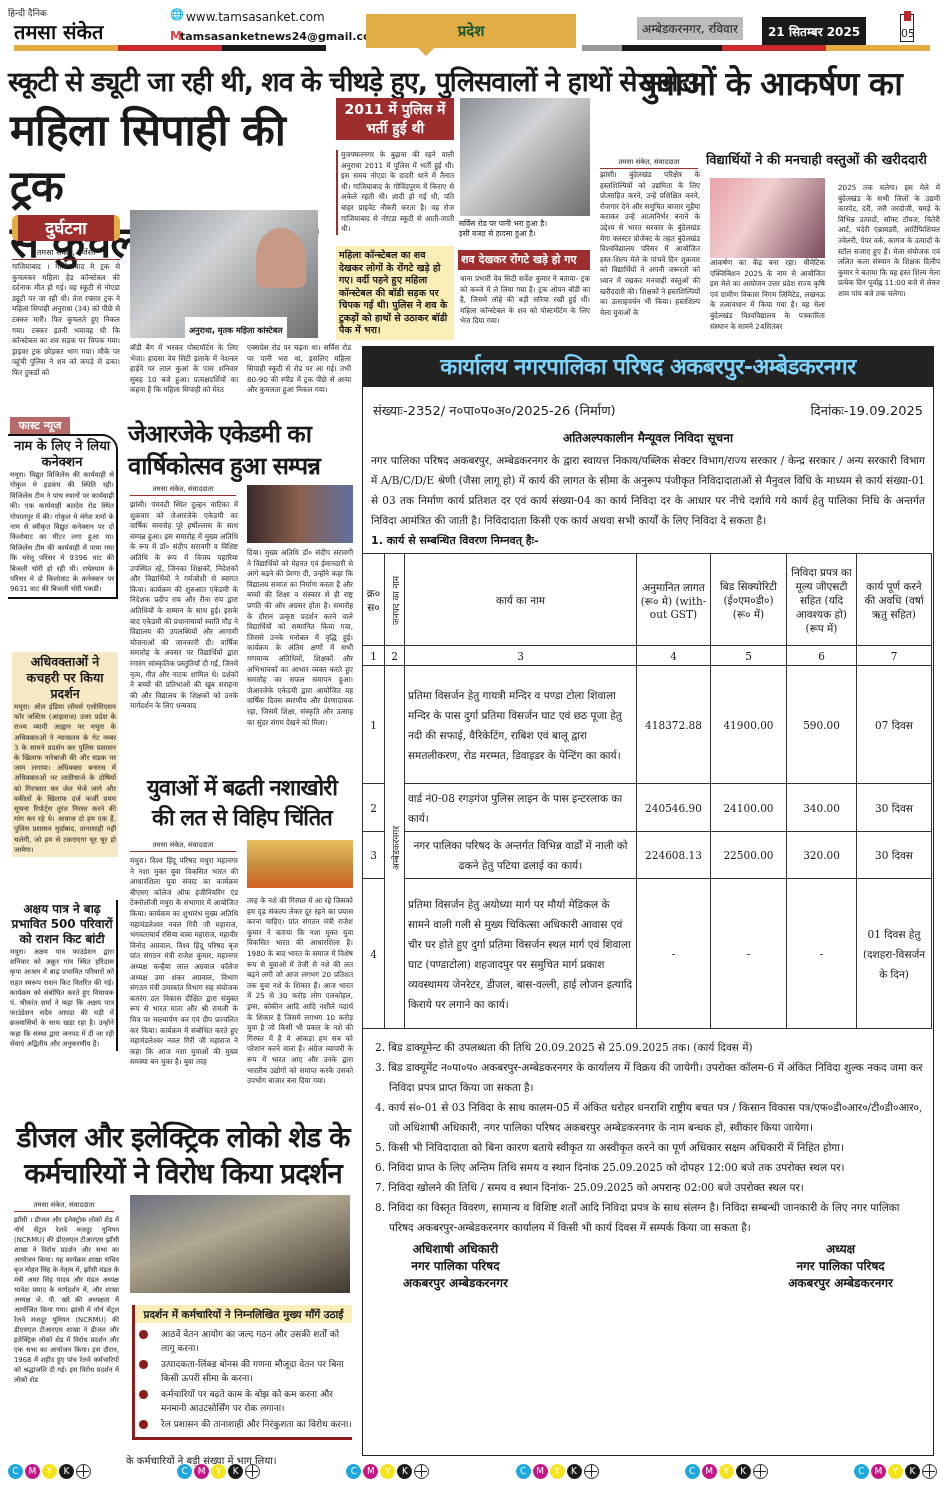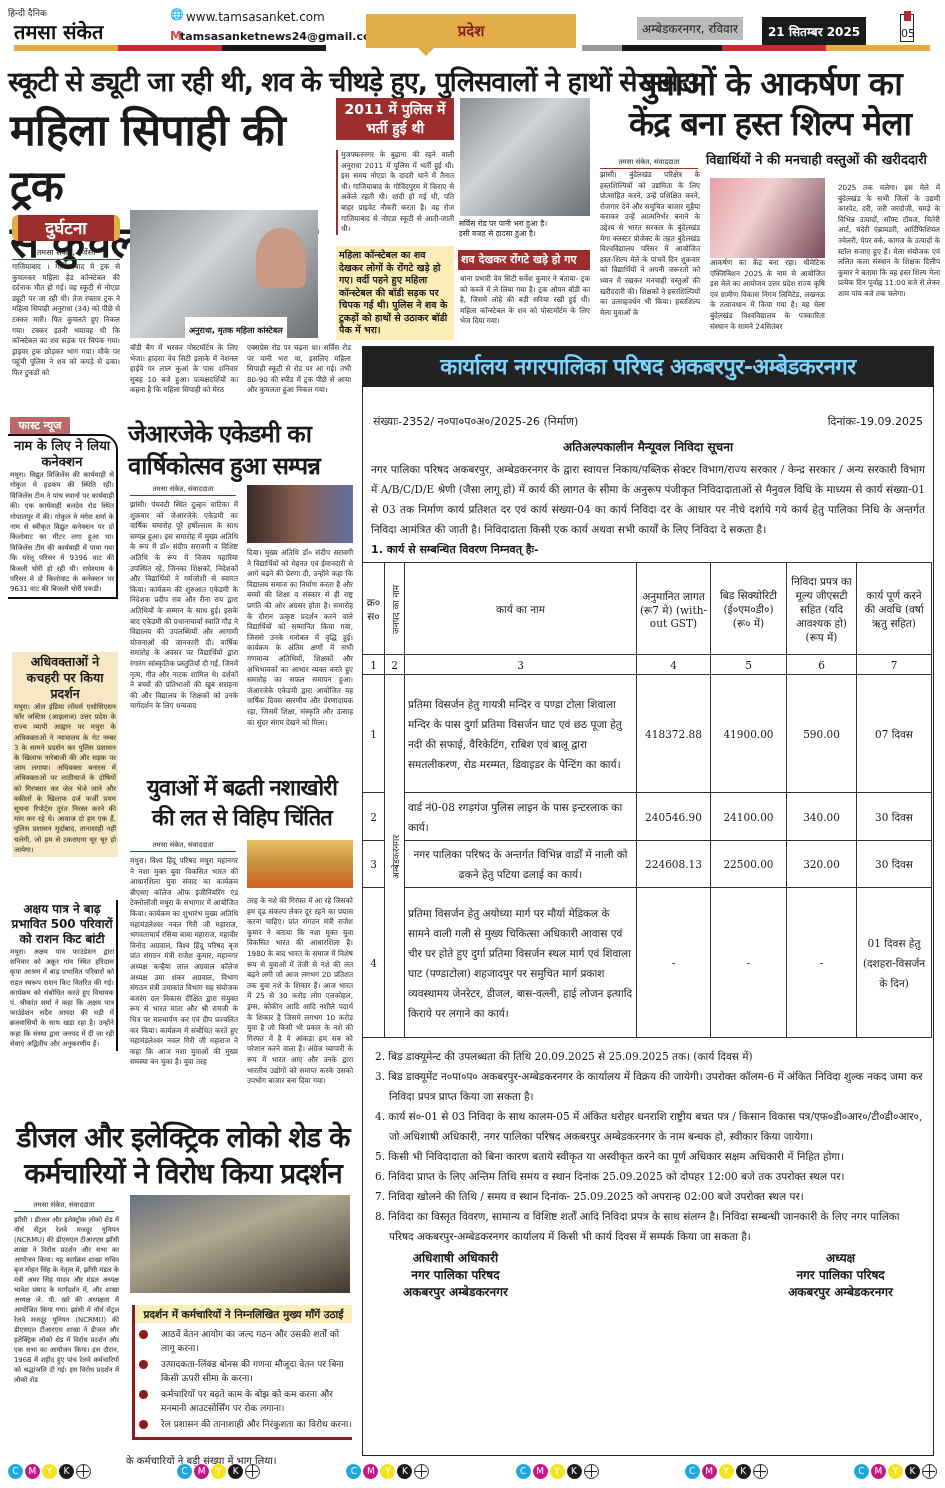--- a/index.html
+++ b/index.html
@@ -5,21 +5,21 @@
 *{box-sizing:border-box;margin:0;padding:0}
 body{width:945px;height:1488px;background:#fff;font-family:"DejaVu Sans","Liberation Sans",sans-serif;color:#1a1a1a;position:relative;overflow:hidden}
 .abs{position:absolute}
 .serif{font-family:"DejaVu Serif","Liberation Serif",serif}
 
 #masthead{left:0;top:0;width:945px;height:58px}
 .brand-small{left:8px;top:6px;font-size:9px;color:#222}
 .brand-big{left:14px;top:18px;font-size:20px;font-weight:bold;color:#111}
 .web{left:88px;top:10px;font-size:12px;font-weight:normal}
 .mail{left:88px;top:30px;font-size:11px;font-weight:bold}
-.section-tab{left:202px;top:14px;width:118px;height:34px;background:#e3ad45;font-size:15px;font-weight:bold;text-align:center;line-height:34px;color:#7f1d1d}
+.section-tab{left:202px;top:14px;width:118px;height:34px;background:#e3ad45;font-size:15px;font-weight:bold;text-align:center;line-height:34px;color:#14532d}
 .section-tab:after{content:"";position:absolute;left:52px;bottom:-8px;border-left:8px solid transparent;border-right:8px solid transparent;border-top:8px solid #e3ad45}
 .place{left:353px;top:24px;background:#bbb;font-size:12px;padding:3px 5px;color:#222}
 .date{left:423px;top:24px;background:#1a1a1a;color:#fff;font-size:12px;padding:6px 6px;font-weight:bold}
 .pageno{left:497px;top:16px;width:15px;height:27px;border:1px solid #222;font-size:10px;text-align:center;padding-top:12px}
 .pageno:before{content:"";position:absolute;left:3px;top:-4px;width:7px;height:10px;background:#b52a2a}
 .bar{height:6px;top:45px}
 .maroon-bg{background:#9e2d2d}
 .cream{background:#f6e8c4}
 .yellow-bg{background:#fbedb6}
 .body-text{font-size:7.2px;line-height:10.6px;text-align:justify;color:#222}
@@ -80,21 +80,20 @@
 <div class="abs photo" style="left:460px;top:98px;width:130px;height:118px"></div>
 <div class="abs" style="left:459px;top:219px;font-size:7.5px;line-height:10px">
   <div>सर्विस रोड पर पानी भरा हुआ है।</div>
   <div>इसी वजह से हादसा हुआ है।</div>
 </div>
 <div class="abs maroon-bg" style="left:458px;top:250px;width:132px;height:20px;color:#fff;font-size:11px;font-weight:bold;line-height:20px;padding-left:3px;white-space:nowrap;overflow:hidden">शव देखकर रोंगटे खड़े हो गए</div>
 <div class="abs body-text" style="left:460px;top:274px;width:130px">थाना प्रभारी वेव सिटी सर्वेश कुमार ने बताया- ट्रक को कब्जे में ले लिया गया है। ट्रक ओपन बॉडी का है, जिसमें लोहे की बड़ी सरिया रखी हुई थी। महिला कॉन्स्टेबल के शव को पोस्टमॉर्टम के लिए भेज दिया गया।</div>
 
 <div class="abs" style="left:600px;top:64px;width:340px;font-size:33px;line-height:40px;font-weight:bold;text-align:center;letter-spacing:-1px">
   <div>युवाओं के आकर्षण का</div>
-  <div>केंद्र बना हस्त शिल्प मेला</div>
 </div>
 <div class="abs byline" style="left:600px;top:157px;width:98px;font-size:7px">तमसा संकेत, संवाददाता</div>
 <div class="abs" style="left:706px;top:150px;width:236px;font-size:13px;font-weight:bold;white-space:nowrap">विद्यार्थियों ने की मनचाही वस्तुओं की खरीददारी</div>
 <div class="abs body-text" style="left:600px;top:170px;width:100px">झांसी। बुंदेलखंड परिक्षेत्र के हस्तशिल्पियों को उद्यमिता के लिए प्रोत्साहित करने, उन्हें प्रशिक्षित करने, रोजगार देने और समुचित बाजार मुहैया कराकर उन्हें आत्मनिर्भर बनाने के उद्देश्य से भारत सरकार के बुंदेलखंड मेगा क्लस्टर प्रोजेक्ट के तहत बुंदेलखंड विश्वविद्यालय परिसर में आयोजित हस्त-शिल्प मेले के पांचवें दिन शुक्रवार को विद्यार्थियों ने अपनी जरूरतों को ध्यान में रखकर मनचाही वस्तुओं की खरीददारी की। शिक्षकों ने हस्तशिल्पियों का उत्साहवर्धन भी किया। हस्तशिल्प मेला युवाओं के</div>
 <div class="abs photo" style="left:710px;top:178px;width:115px;height:80px;background:linear-gradient(120deg,#e8a0a8,#f0d0d0 40%,#7a4a5a)"></div>
 <div class="abs body-text" style="left:710px;top:258px;width:115px">आकर्षण का केंद्र बना रहा। थीमेटिक एक्जिबिशन 2025 के नाम से आयोजित इस मेले का आयोजन उत्तर प्रदेश राज्य कृषि एवं ग्रामीण विकास निगम लिमिटेड, लखनऊ के तत्वावधान में किया गया है। यह मेला बुंदेलखंड विश्वविद्यालय के पत्रकारिता संस्थान के सामने 24सितंबर</div>
 <div class="abs body-text" style="left:838px;top:183px;width:102px">2025 तक चलेगा। इस मेले में बुंदेलखंड के सभी जिलों के उद्यमी कारपेट, दरी, जरी जरदोजी, चमड़े के विभिन्न उत्पादों, सॉफ्ट टॉयज, चितेरी आर्ट, चंदेरी एंब्रायडरी, आर्टिफिशियल ज्वेलरी, पेपर वर्क, कागज के उत्पादों के स्टॉल सजाए हुए हैं। मेला संयोजक एवं ललित कला संस्थान के शिक्षक दिलीप कुमार ने बताया कि यह हस्त शिल्प मेला प्रत्येक दिन पूर्वाह्न 11:00 बजे से लेकर शाम पांच बजे तक चलेगा।</div>
 
 <div class="abs" style="left:10px;top:417px;width:60px;height:18px;background:#b86a6a;color:#fff;font-size:11px;font-weight:bold;text-align:center;line-height:18px">फास्ट न्यूज</div>
 <div class="abs" style="left:8px;top:434px;width:110px;border:2px solid #111;border-left:none;border-radius:0 16px 0 0;padding:2px">
@@ -141,34 +140,34 @@
     <li>आठवें वेतन आयोग का जल्द गठन और उसकी शर्तों को लागू करना।</li>
     <li>उत्पादकता-लिंक्ड बोनस की गणना मौजूदा वेतन पर बिना किसी ऊपरी सीमा के करना।</li>
     <li>कर्मचारियों पर बढ़ते काम के बोझ को कम करना और मनमानी आउटसोर्सिंग पर रोक लगाना।</li>
     <li>रेल प्रशासन की तानाशाही और निरंकुशता का विरोध करना।</li>
   </ul>
 </div>
 <div class="abs" style="left:126px;top:1453px;font-size:10px">के कर्मचारियों ने बड़ी संख्या में भाग लिया।</div>
 
 <div class="abs" style="left:362px;top:346px;width:572px;height:1110px;border:1.5px solid #222">
   <div style="background:#222;color:#7dd3fc;font-size:22px;font-weight:bold;text-align:center;height:40px;line-height:40px;letter-spacing:-0.5px">कार्यालय नगरपालिका परिषद अकबरपुर-अम्बेडकरनगर</div>
-  <div style="display:flex;justify-content:space-between;font-size:11px;padding:26px 10px 0 10px">
+  <div style="display:flex;justify-content:space-between;font-size:13px;padding:14px 10px 0 10px">
     <span>संख्याः-2352/ न०पा०प०अ०/2025-26 (निर्माण)</span>
     <span>दिनांकः-19.09.2025</span>
   </div>
   <div style="text-align:center;font-size:12px;font-weight:bold;margin-top:10px">अतिअल्पकालीन मैन्यूवल निविदा सूचना</div>
   <div class="serif" style="font-size:10.5px;line-height:20px;padding:4px 8px 0 8px;text-align:justify">नगर पालिका परिषद अकबरपुर, अम्बेडकरनगर के द्वारा स्वायत्त निकाय/पब्लिक सेक्टर विभाग/राज्य सरकार / केन्द्र सरकार / अन्य सरकारी विभाग में A/B/C/D/E श्रेणी (जैसा लागू हो) में कार्य की लागत के सीमा के अनुरूप पंजीकृत निविदादाताओं से मैनुवल विधि के माध्यम से कार्य संख्या-01 से 03 तक निर्माण कार्य प्रतिशत दर एवं कार्य संख्या-04 का कार्य निविदा दर के आधार पर नीचे दर्शाये गये कार्य हेतु पालिका निधि के अन्तर्गत निविदा आमंत्रित की जाती है। निविदादाता किसी एक कार्य अथवा सभी कार्यों के लिए निविदा दे सकता है।</div>
   <div style="font-size:11px;font-weight:bold;padding:2px 8px 6px 8px">1. कार्य से सम्बन्धित विवरण निम्नवत् हैः-</div>
   <table class="table serif" style="width:100%;margin-left:-1px">
     <tbody>
         <tr style="height:92px">
       <th style="width:22px">क्र० स०</th>
       <th style="width:20px;font-size:9px;writing-mode:vertical-rl;transform:rotate(180deg)">जनपद का नाम</th>
       <th style="width:232px">कार्य का नाम</th>
-      <th style="width:74px">अनुमानित लागत (रू7 मे) (with-out GST)</th>
+      <th style="width:74px">अनुमानित लागत (रू० मे) (with-out GST)</th>
       <th style="width:76px">बिड सिक्योरिटी (ई०एम०डी०) (रू० में)</th>
       <th style="width:70px">निविदा प्रपत्र का मूल्य जीएसटी सहित (यदि आवश्यक हो) (रूप में)</th>
       <th>कार्य पूर्ण करने की अवधि (वर्षा ऋतु सहित)</th>
     </tr>
     <tr style="height:20px">
       <td>1</td>
       <td>2</td>
       <td>3</td>
       <td>4</td>
       <td>5</td>

